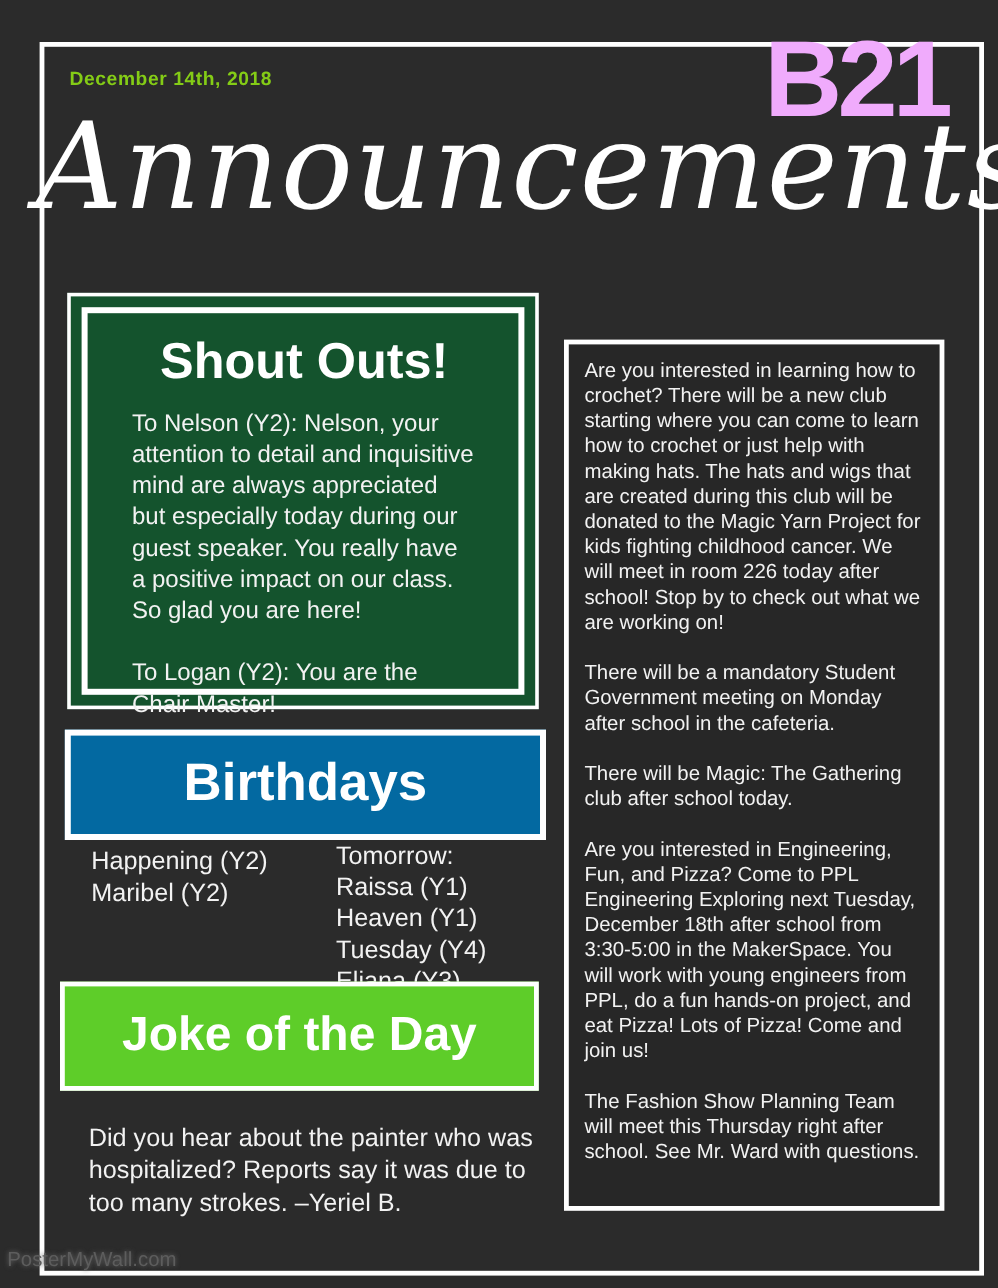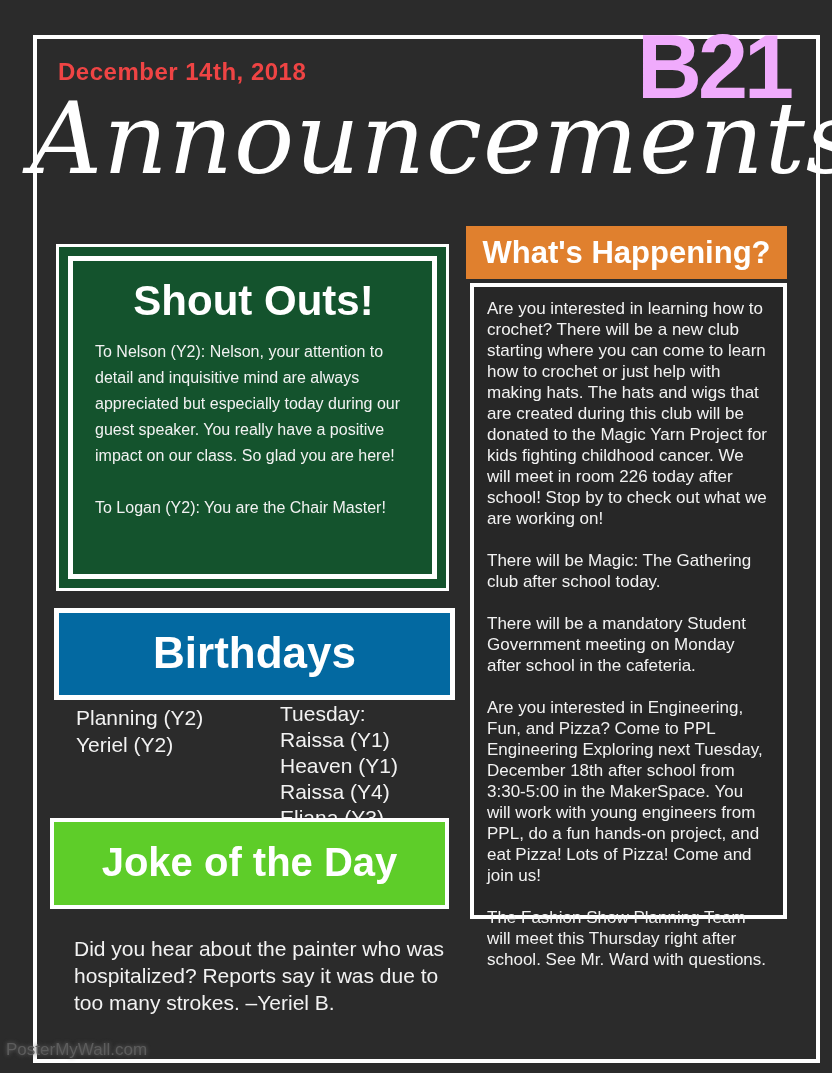--- a/index.html
+++ b/index.html
@@ -5,22 +5,22 @@
   html,body{margin:0;padding:0;background:#2b2b2b;}
   .poster{
     position:relative;width:832px;height:1073px;background:#2b2b2b;
     overflow:hidden;font-family:"Liberation Sans",sans-serif;color:#f2f2f2;
   }
   .frame{
     position:absolute;left:33px;top:35px;width:787px;height:1028px;
     border:4px solid #fff;box-sizing:border-box;
   }
   .date{
-    position:absolute;left:58px;top:58px;font-size:24px;font-weight:bold;
-    color:#ef4444;letter-spacing:0.5px;
+    position:absolute;left:58px;top:58px;font-size:16px;font-weight:bold;
+    color:#84cc16;letter-spacing:0.5px;
   }
   .b21{
     position:absolute;left:610px;top:22px;width:180px;text-align:right;
     font-size:90px;font-weight:bold;line-height:1;letter-spacing:-4px;
   }
   .announcements{
     position:absolute;left:30px;top:84px;width:772px;text-align:center;
     font-family:"DejaVu Serif","Liberation Serif",serif;font-style:italic;
     font-size:100px;line-height:1.1;color:#fff;white-space:nowrap;
     letter-spacing:1px;
@@ -30,21 +30,21 @@
     position:absolute;left:56px;top:244px;width:393px;height:347px;
     border:3px solid #fff;box-sizing:border-box;background:#14532d;
   }
   .shout-inner{
     position:absolute;left:9px;top:9px;right:9px;bottom:9px;
     border:5px solid #fff;box-sizing:border-box;padding:10px 20px 0 22px;
   }
   .shout-title{
     margin:6px 0 14px 0;text-align:center;font-size:42px;font-weight:bold;color:#fff;
   }
-  .shout-p{margin:0;font-size:16px;line-height:26px;}
+  .shout-p{margin:15px;font-size:20px;line-height:26px;}
   .shout-p + .shout-p{margin-top:26px;}
   
   .bday-box{
     position:absolute;left:54px;top:608px;width:401px;height:92px;
     border:5px solid #fff;box-sizing:border-box;text-align:center;
   }
   .bday-title{margin:0;line-height:80px;font-size:44px;font-weight:bold;color:#fff;}
   .bday-today{position:absolute;left:76px;top:704px;font-size:21px;line-height:27px;}
   .bday-tomorrow{position:absolute;left:280px;top:701px;font-size:21px;line-height:26px;}
   .bday-line{margin:0;}
@@ -58,21 +58,21 @@
     position:absolute;left:74px;top:914px;width:374px;
     font-size:21px;line-height:27px;
   }
   
   .wh-header{
     position:absolute;left:466px;top:226px;width:321px;height:53px;
     text-align:center;
   }
   .wh-header h2{margin:0;line-height:53px;font-size:31px;font-weight:bold;color:#fff;}
   .wh-box{
-    position:absolute;left:470px;top:283px;width:317px;height:636px;
+    position:absolute;left:470px;top:283px;width:317px;height:726px;
     border:4px solid #fff;box-sizing:border-box;background:#272727;
     padding:11px 13px;
   }
   .wh-p{margin:0 0 21px 0;font-size:17px;line-height:21px;}
   .watermark{
     position:absolute;left:6px;top:1040px;font-size:17px;color:#5d5d5d;
     text-shadow:0 0 4px #6d6d6d;
   }
 </style>
 </head>
@@ -93,42 +93,39 @@
       <h2 class="shout-title">Shout Outs!</h2>
       <p class="shout-p">To Nelson (Y2): Nelson, your attention to detail and inquisitive mind are always appreciated but especially today during our guest speaker.  You really have a positive impact on our class.  So glad you are here!</p>
       <p class="shout-p">To Logan (Y2): You are the Chair Master!</p>
     </div>
   </div>
 
   <div class="bday-box" style="background:#0369a1;">
     <h2 class="bday-title">Birthdays</h2>
   </div>
   <div class="bday-today">
-    <p class="bday-line">Planning (Y2)</p>
-    <p class="bday-line">Yeriel (Y2)</p>
+    <p class="bday-line">Happening (Y2)</p>
+    <p class="bday-line">Maribel (Y2)</p>
   </div>
   <div class="bday-tomorrow">
-    <p class="bday-line">Tuesday:</p>
+    <p class="bday-line">Tomorrow:</p>
     <p class="bday-line">Raissa  (Y1)</p>
     <p class="bday-line">Heaven (Y1)</p>
-    <p class="bday-line">Raissa (Y4)</p>
+    <p class="bday-line">Tuesday (Y4)</p>
     <p class="bday-line">Eliana (Y3)</p>
   </div>
 
   <div class="joke-box" style="background:#5ecd29;text-align:center;">
     <h2 class="joke-title">Joke of the Day</h2>
   </div>
   <p class="joke-text">Did you hear about the painter who was hospitalized? Reports say it was due to too many strokes. –Yeriel B.</p>
 
-  <div class="wh-header" style="background:#e0802e;">
-    <h2>What's Happening?</h2>
-  </div>
   <div class="wh-box">
     <p class="wh-p">Are you interested in learning how to crochet? There will be a new club starting where you can come to learn how to crochet or just help with making hats. The hats and wigs that are created during this club will be donated to the Magic Yarn Project for kids fighting childhood cancer. We will meet in room 226 today after school! Stop by to check out what we are working on!</p>
+    <p class="wh-p">There will be a mandatory Student Government meeting on Monday after school in the cafeteria.</p>
     <p class="wh-p">There will be Magic: The Gathering club after school today.</p>
-    <p class="wh-p">There will be a mandatory Student Government meeting on Monday after school in the cafeteria.</p>
     <p class="wh-p">Are you interested in Engineering, Fun, and Pizza?  Come to PPL Engineering Exploring next Tuesday, December 18th after school from 3:30-5:00 in the MakerSpace.  You will work with young engineers from PPL, do a fun hands-on project, and eat Pizza! Lots of Pizza! Come and join us!</p>
     <p class="wh-p">The Fashion Show Planning Team will meet this Thursday right after school. See Mr. Ward with questions.</p>
   </div>
 
   <div class="watermark">PosterMyWall.com</div>
 
 </div>
 
 </body></html>

